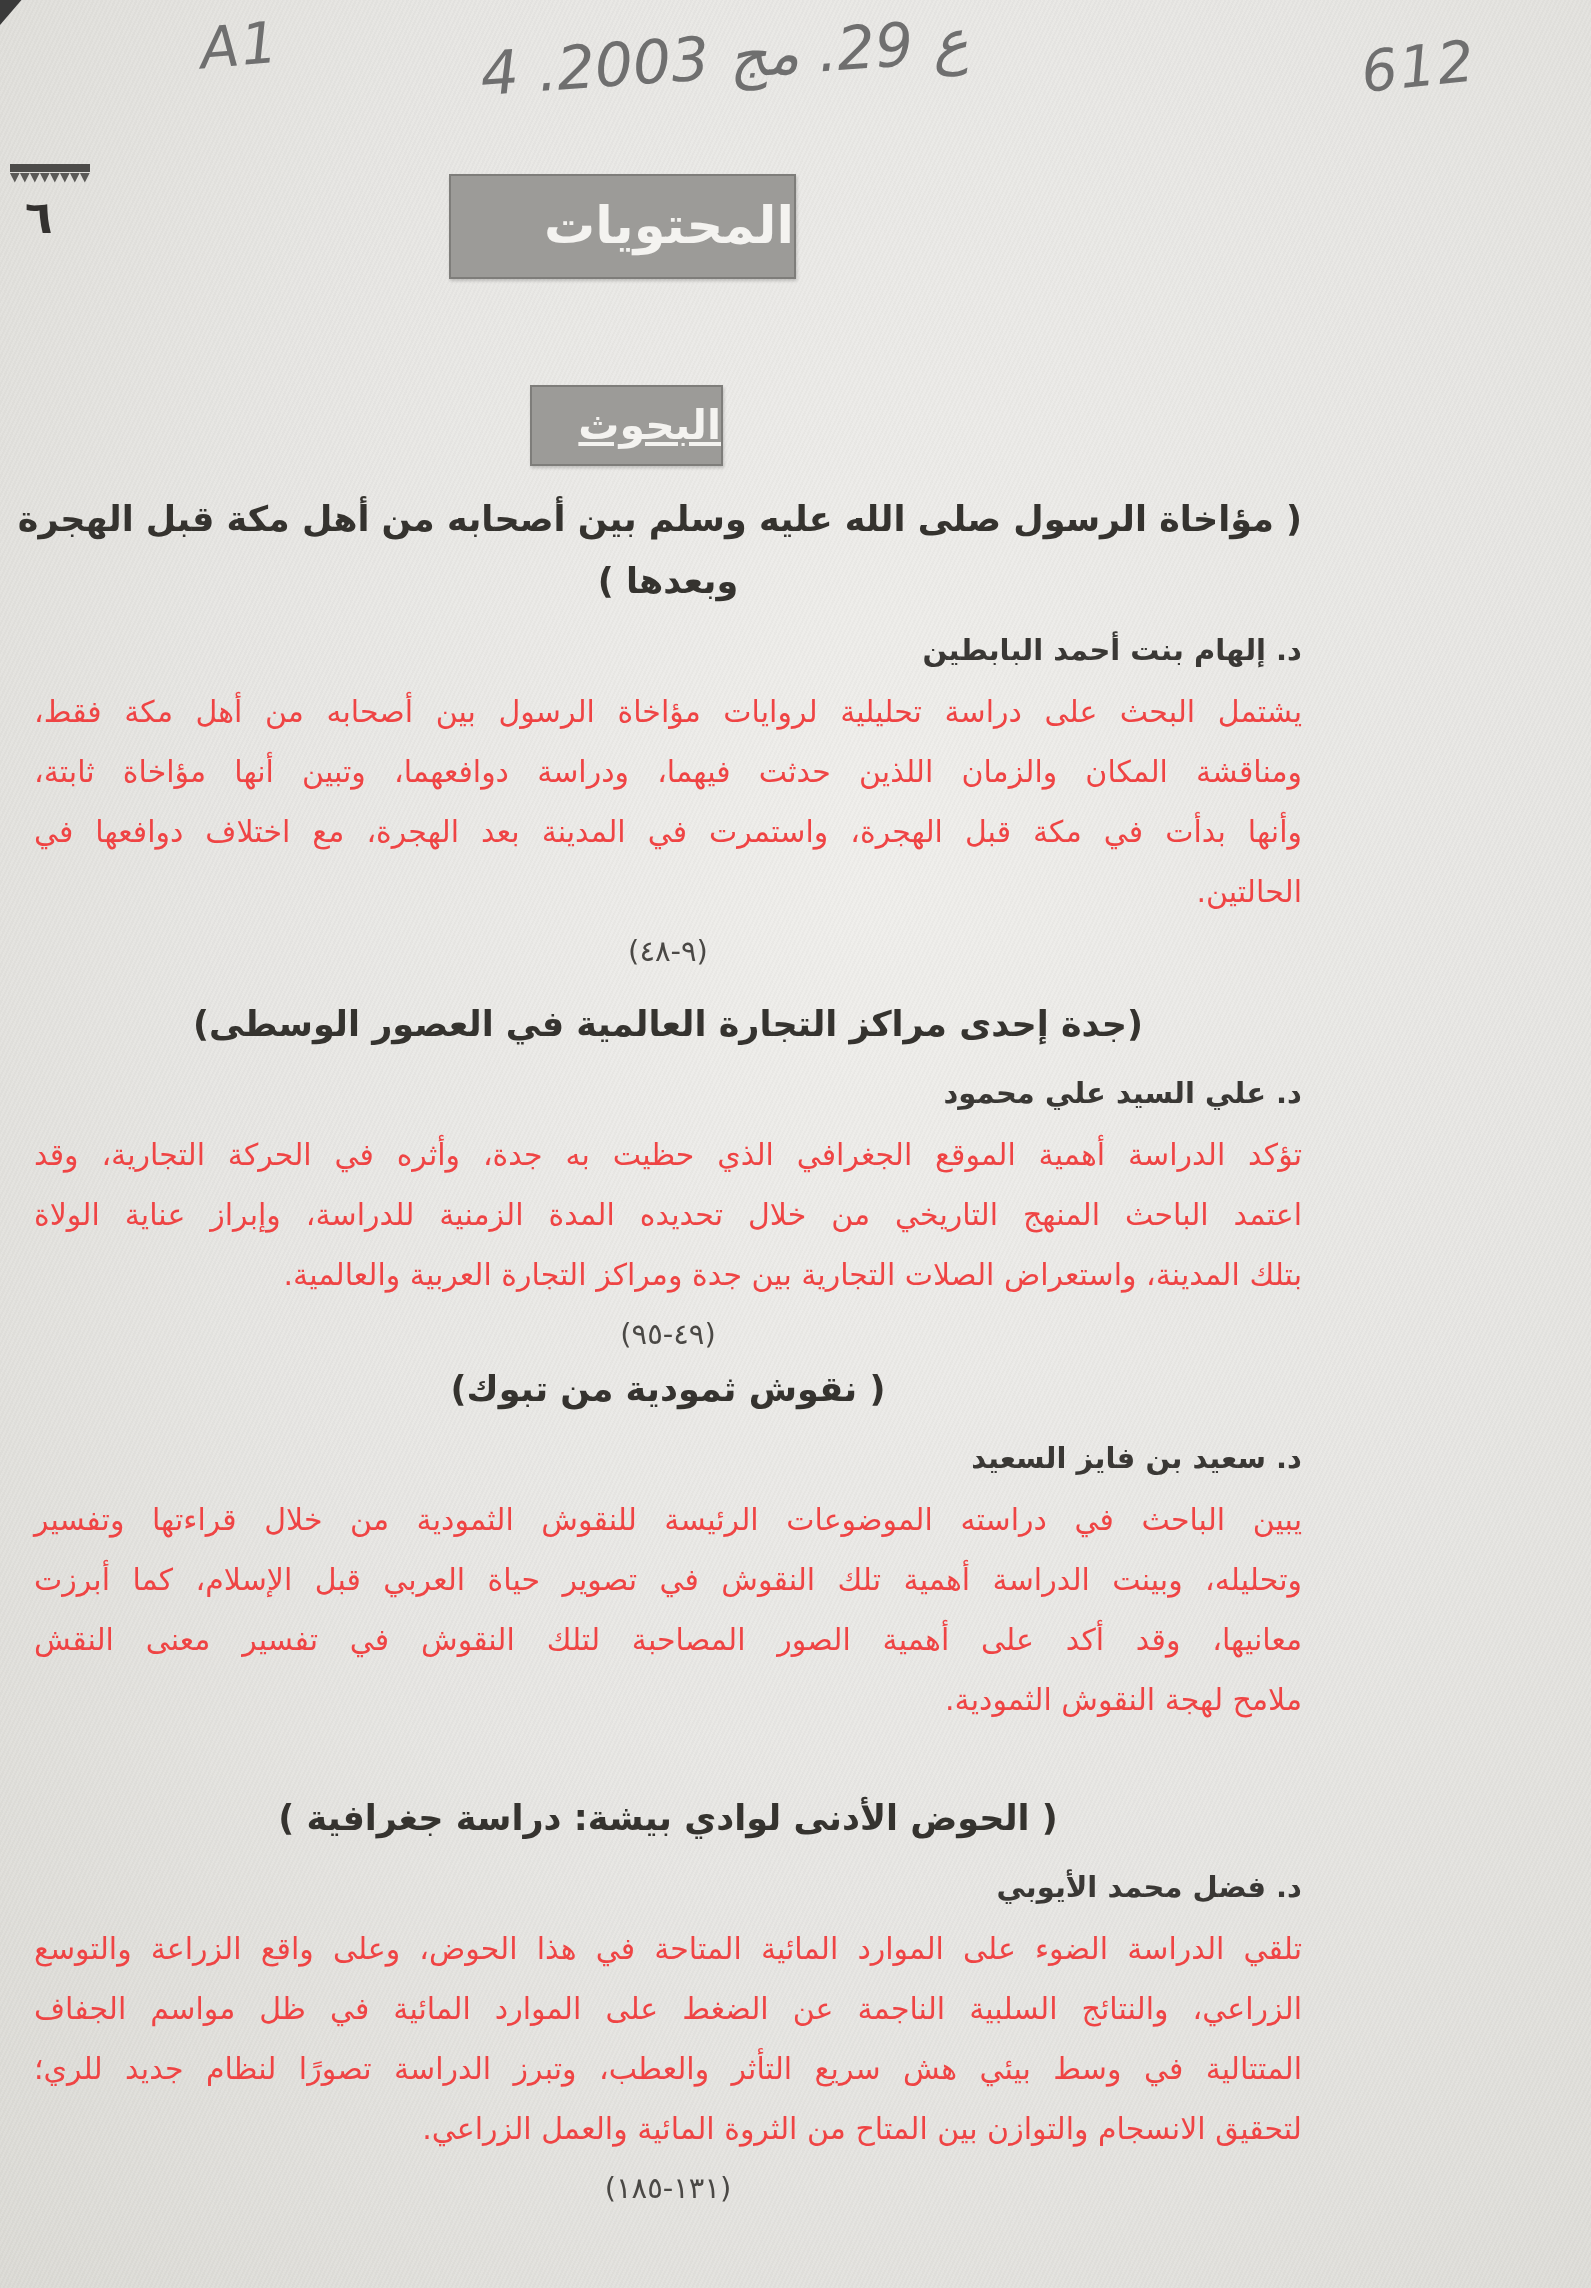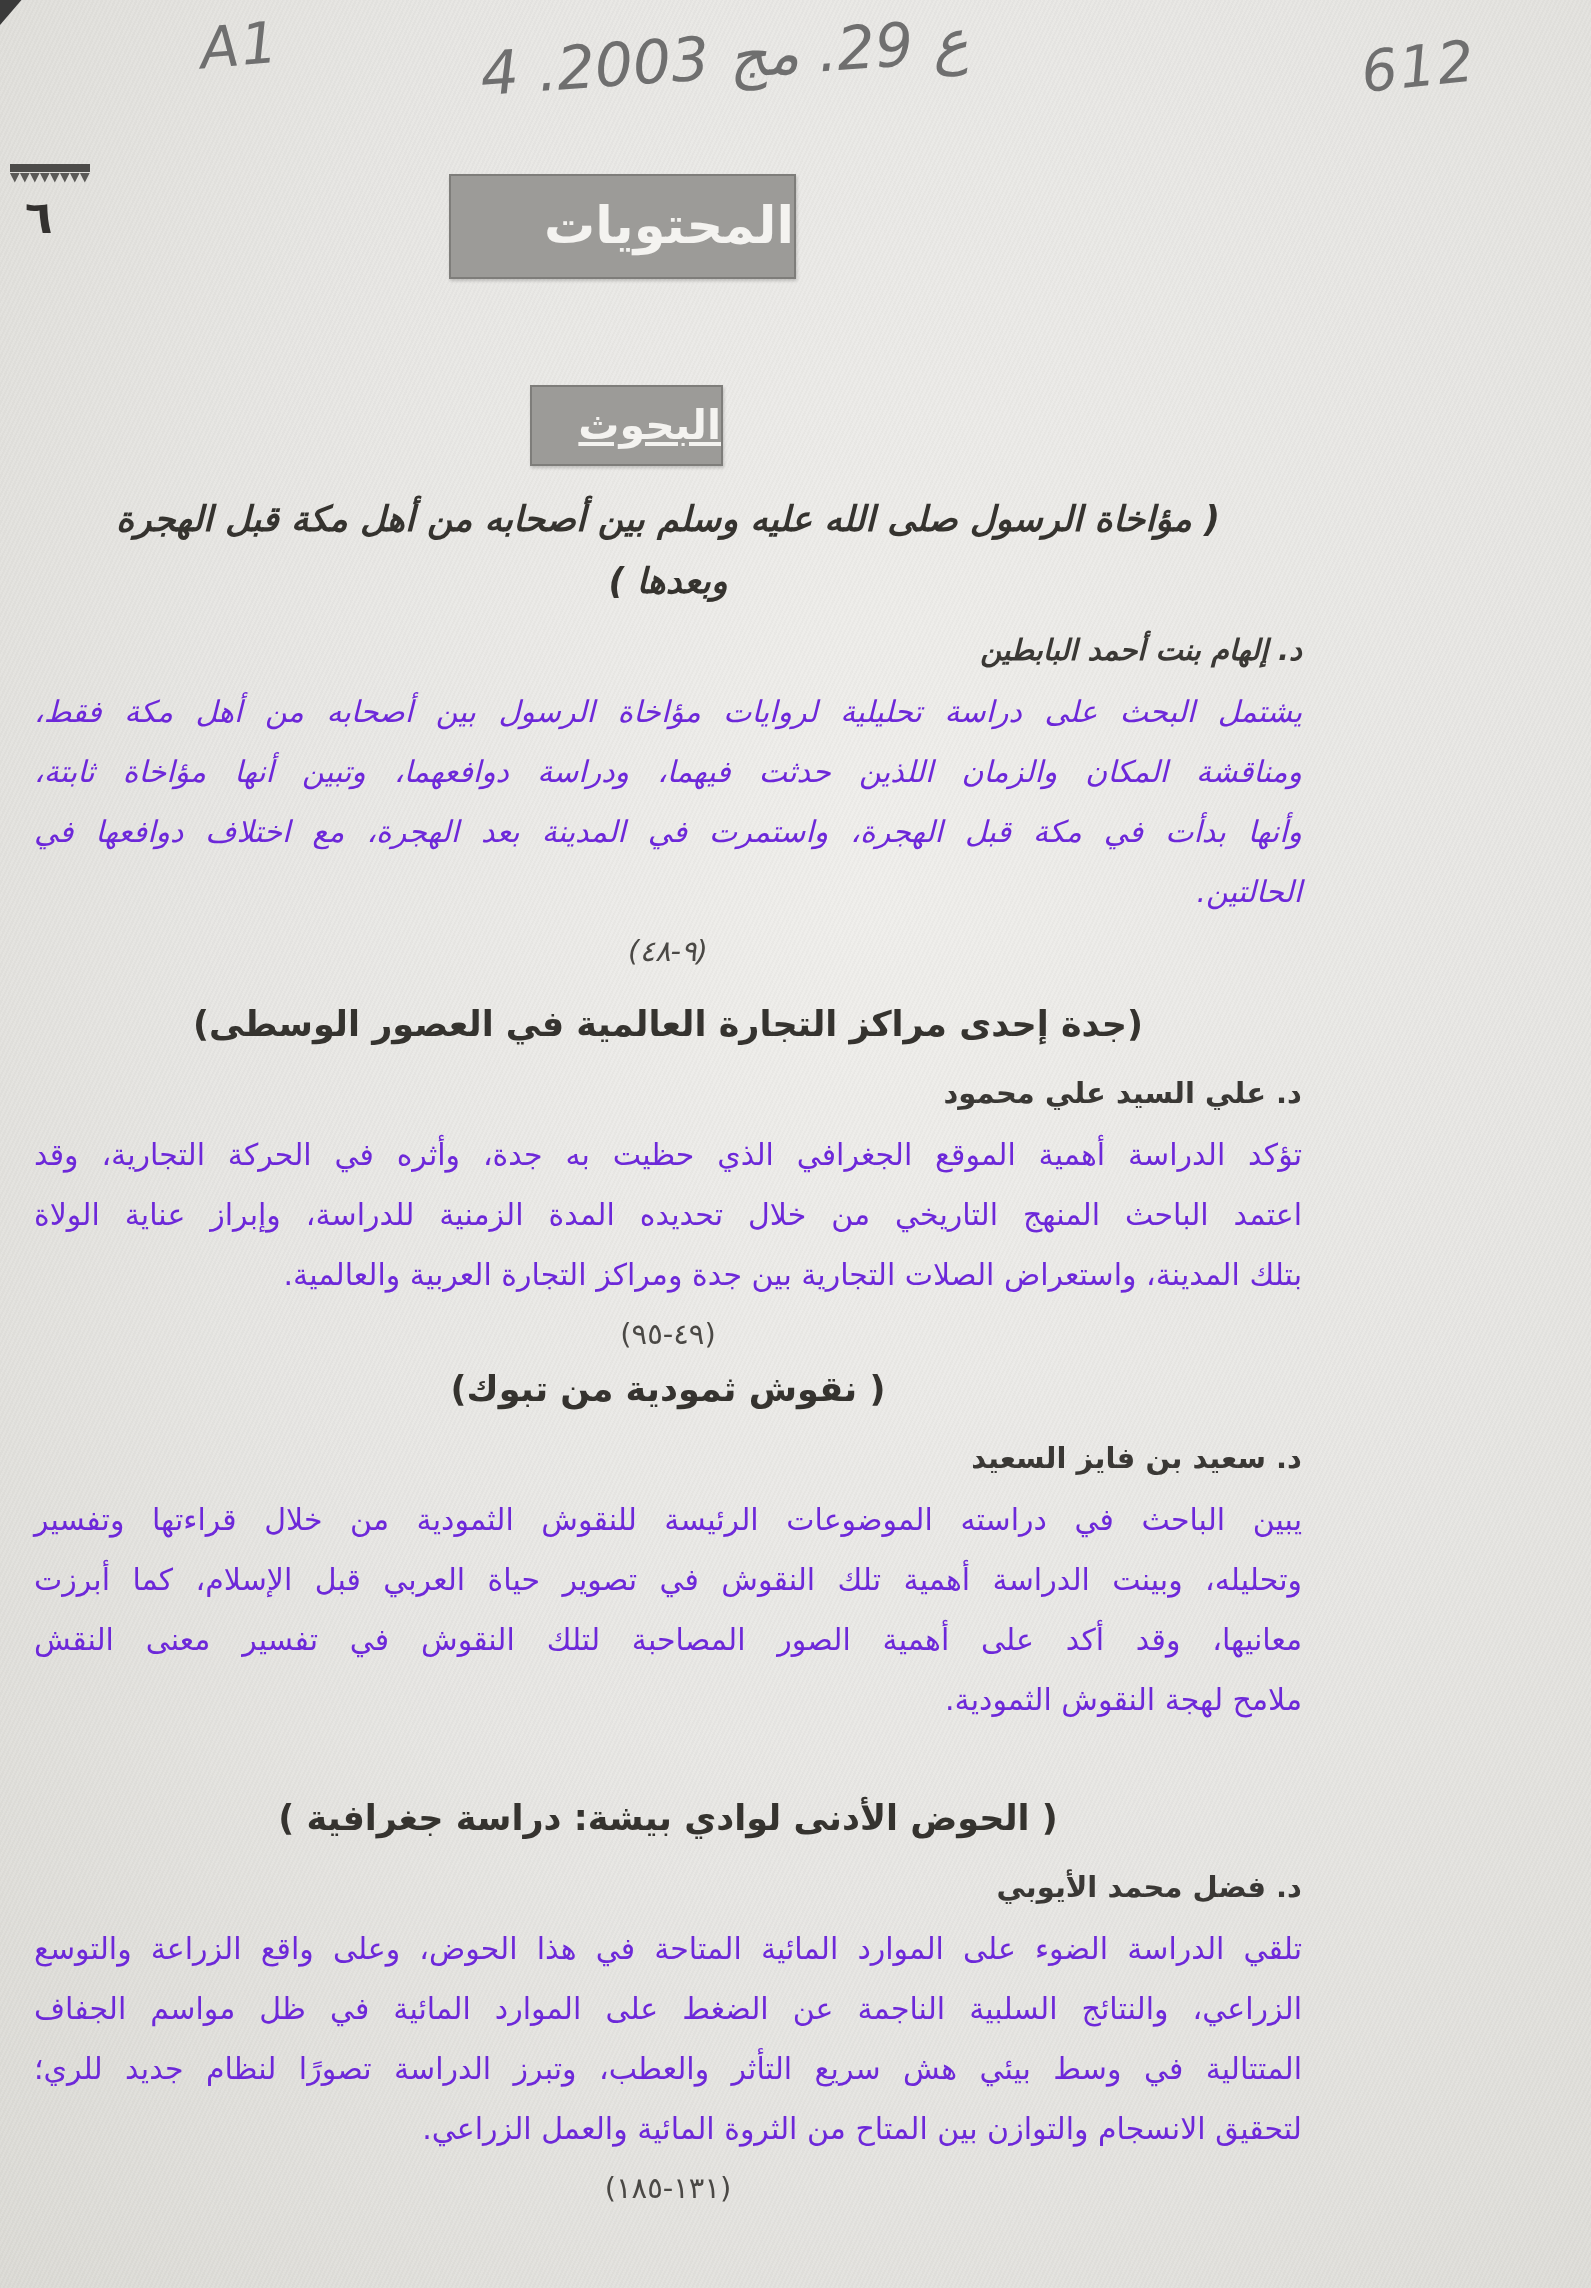--- a/index.html
+++ b/index.html
@@ -44,21 +44,21 @@
   .contents-box{left:449px;top:174px;width:347px;height:105px;font-size:51px;line-height:99px;}
   .research-box{left:530px;top:385px;width:193px;height:81px;font-size:41px;line-height:76px;text-decoration:underline;}
 
   
   .articles{position:absolute;left:0;top:0;width:1592px;height:2289px;}
   .article{position:absolute;left:34px;width:1268px;}
   .article-title{font-size:35px;font-weight:bold;line-height:62px;text-align:center;color:#35332f;}
   .article-title .title-line{white-space:nowrap;}
   .article-author{font-size:29px;font-weight:bold;line-height:45px;
     margin-top:15.6px;color:#3a3835;}
-  .article-abstract{margin-top:9.8px;color:#6d28d9;}
+  .article-abstract{margin-top:9.8px;color:#ef4444;}
   .article-abstract .abs-line{font-size:30px;line-height:60px;text-align:justify;
     text-align-last:justify;}
   .article-abstract .abs-line:last-child{text-align-last:right;}
   .article-pages{font-size:29px;line-height:51px;text-align:center;margin-top:3.9px;color:#4a4845;}
 </style>
 </head>
 <body>
 
 <div class="page">
 
@@ -75,21 +75,21 @@
   <div class="margin-numeral">٦</div>
 
   <div class="label-box contents-box">
     <span>المحتويات</span>
   </div>
   <div class="label-box research-box">
     <span>البحوث</span>
   </div>
 
   <div class="articles" id="articles">
-    <section class="article" style="top: 488px; font-style: italic;">
+    <section class="article" style="top: 488px;">
       <div class="article-title">
           <div class="title-line">( مؤاخاة الرسول صلى الله عليه وسلم بين أصحابه من أهل مكة قبل الهجرة</div>
           <div class="title-line">وبعدها )</div>
         </div>
       <div class="article-author">د. إلهام بنت أحمد البابطين</div>
       <div class="article-abstract">
           <div class="abs-line">يشتمل البحث على دراسة تحليلية لروايات مؤاخاة الرسول بين أصحابه من أهل مكة فقط،</div>
           <div class="abs-line">ومناقشة المكان والزمان اللذين حدثت فيهما، ودراسة دوافعهما، وتبين أنها مؤاخاة ثابتة،</div>
           <div class="abs-line">وأنها بدأت في مكة قبل الهجرة، واستمرت في المدينة بعد الهجرة، مع اختلاف دوافعها في</div>
           <div class="abs-line">الحالتين.</div>

